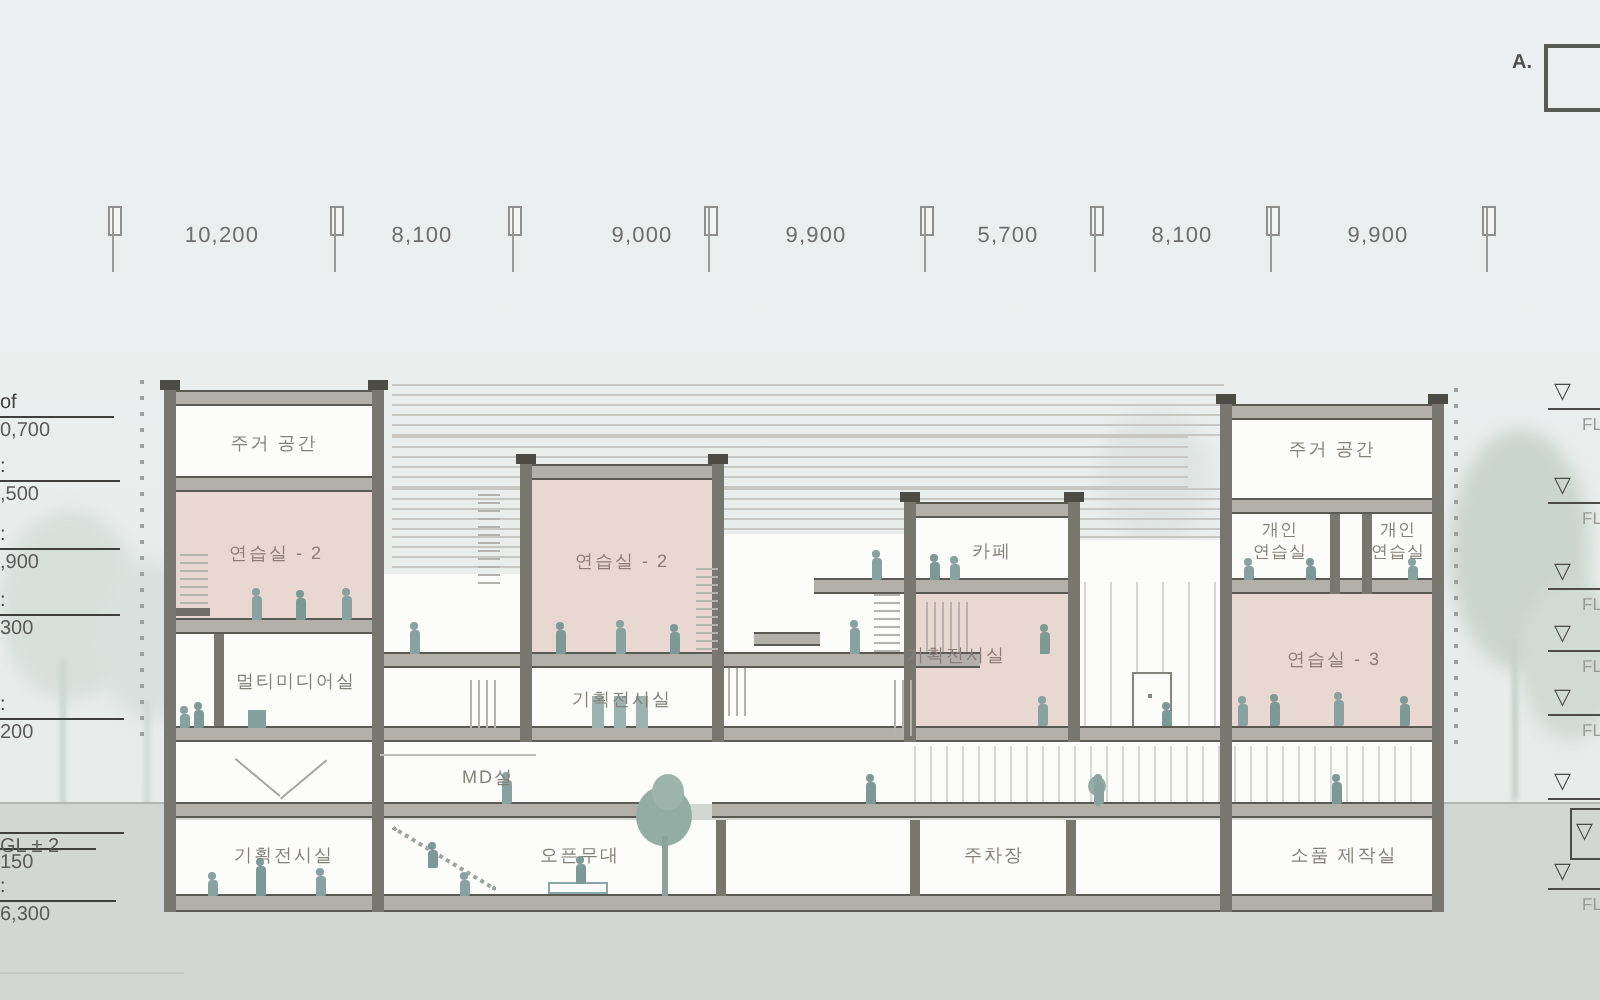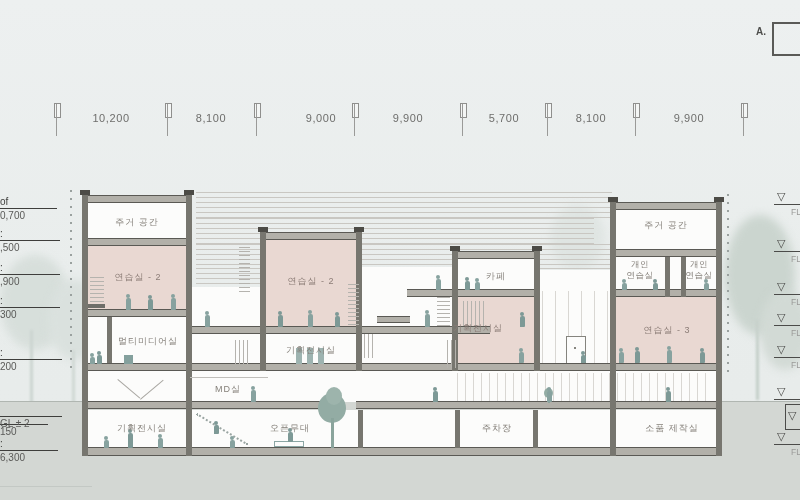--- a/index.html
+++ b/index.html
@@ -207,21 +207,21 @@
   <div class="rlabel" style="left:311px;top:281px;color:#8c7d77">연습실 - 2</div>
   <div class="rlabel" style="left:311px;top:350px">기획전시실</div>
   <div class="rlabel" style="left:496px;top:276px">카페</div>
   <div class="rlabel" style="left:478px;top:328px;color:#8c7d77">기획전시실</div>
   <div class="rlabel" style="left:666px;top:225px">주거 공간</div>
   <div class="rlabel two" style="left:640px;top:270px">개인
 연습실</div>
   <div class="rlabel two" style="left:699px;top:270px">개인
 연습실</div>
   <div class="rlabel" style="left:667px;top:330px;color:#8c7d77">연습실 - 3</div>
-  <div class="rlabel" style="left:228px;top:389px">MD실</div>
+  <div class="rlabel" style="left:244px;top:389px">MD실</div>
   <div class="rlabel" style="left:142px;top:428px">기획전시실</div>
   <div class="rlabel" style="left:290px;top:428px">오픈무대</div>
   <div class="rlabel" style="left:497px;top:428px">주차장</div>
   <div class="rlabel" style="left:672px;top:428px">소품 제작실</div>
 
   <div class="tickflag" style="left:54px;top:103px"></div>
     <div class="tickstem" style="left:56px;top:104px"></div>
   <div class="tickflag" style="left:165px;top:103px"></div>
     <div class="tickstem" style="left:167px;top:104px"></div>
   <div class="tickflag" style="left:254px;top:103px"></div>

